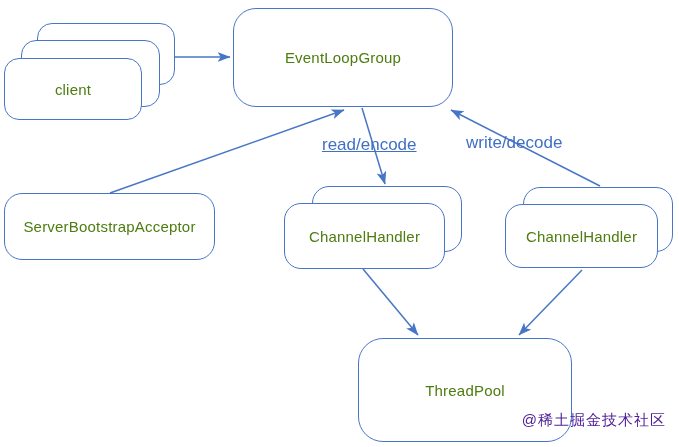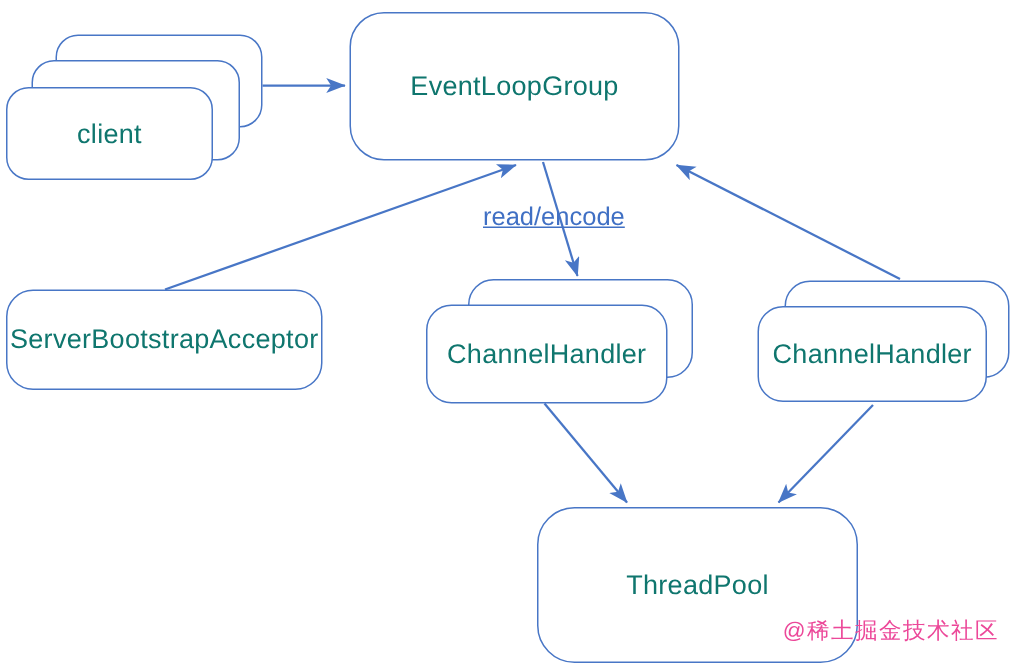--- a/index.html
+++ b/index.html
@@ -19,22 +19,22 @@
     position: absolute;
     box-sizing: border-box;
     background: #ffffff;
     border: 1.5px solid #4876C6;
     display: flex;
     align-items: center;
     justify-content: center;
     z-index: 1;
   }
   .lbl {
-    color: #0f766e;
-    font-size: 18px;
+    color: #4d7c0f;
+    font-size: 15px;
     white-space: nowrap;
     letter-spacing: 0.2px;
   }
   
   .client-b2   { left: 37px;  top: 23px;  width: 138px; height: 62px; border-radius: 15px; }
   .client-b1   { left: 21px;  top: 40px;  width: 139px; height: 67px; border-radius: 15px; }
   .client-front{ left: 4px;   top: 58px;  width: 138px; height: 62px; border-radius: 15px; text-align: right; }
   
   .elg { left: 233px; top: 8px;   width: 220px; height: 99px;  border-radius: 23px; }
   .sba { left: 4px;   top: 193px; width: 211px; height: 67px;  border-radius: 18px; justify-content: center; }
@@ -62,21 +62,21 @@
     white-space: nowrap;
     z-index: 6;
   }
   .edge-label.read  { left: 322px; top: 135px; text-decoration: underline; }
   .edge-label.write { left: 466px; top: 133px; }
 
   .watermark {
     position: absolute;
     right: 13px;
     top: 411px;
-    color: #ec4899;
+    color: #4c1d95;
     font-size: 15px;
     letter-spacing: 1px;
     z-index: 7;
     white-space: nowrap;
   }
 </style>
 </head>
 <body>
 
 <div class="stage">
@@ -103,20 +103,21 @@
   <div class="box chw-b"></div>
   <div class="box chw">
     <span class="lbl">ChannelHandler</span>
   </div>
 
   <div class="box tp">
     <span class="lbl">ThreadPool</span>
   </div>
 
   <div class="edge-label read">read/encode</div>
+  <div class="edge-label write">write/decode</div>
 
   <svg class="edges-svg" viewBox="0 0 679 447" xmlns="http://www.w3.org/2000/svg">
     <defs>
       <marker id="arw" markerUnits="userSpaceOnUse" markerWidth="14" markerHeight="11" refX="12.5" refY="5" orient="auto">
         <path d="M0,0 L13,5 L0,10 L3.2,5 Z" fill="#4876C6"></path>
       </marker>
     </defs>
     <line x1="175" y1="57" x2="230" y2="57" marker-end="url(#arw)"></line>
     <line x1="110" y1="193" x2="344" y2="110" marker-end="url(#arw)"></line>
     <line x1="362" y1="108" x2="385" y2="184" marker-end="url(#arw)"></line>

